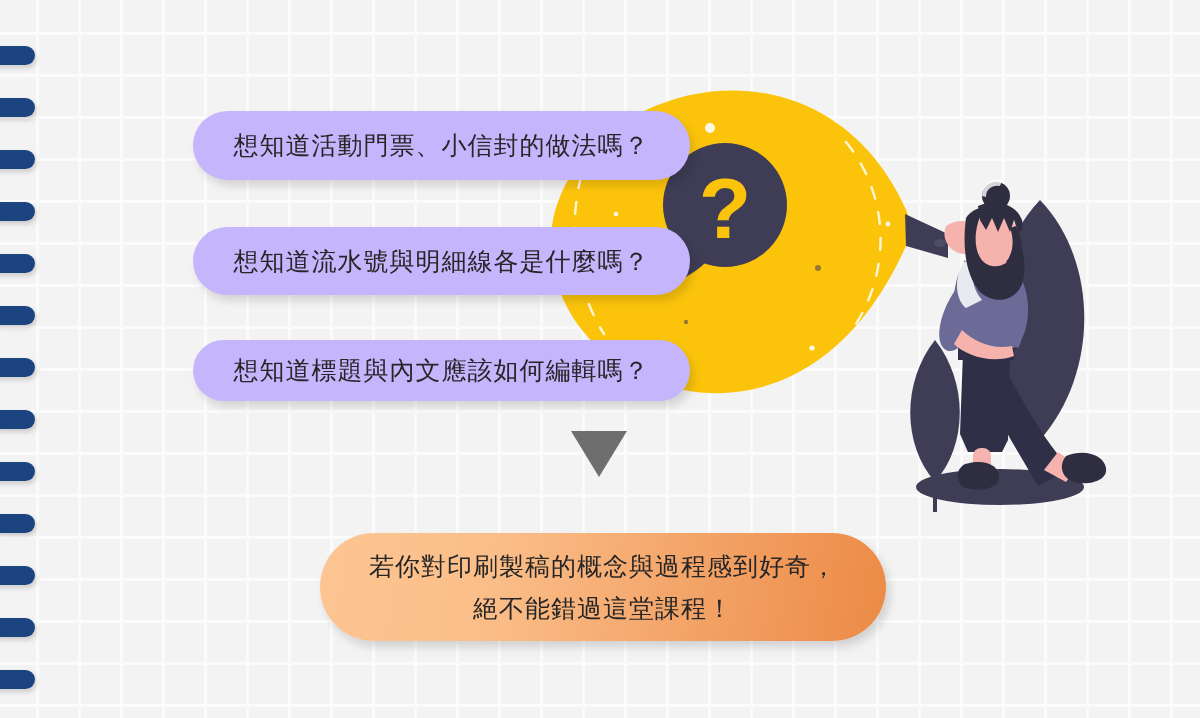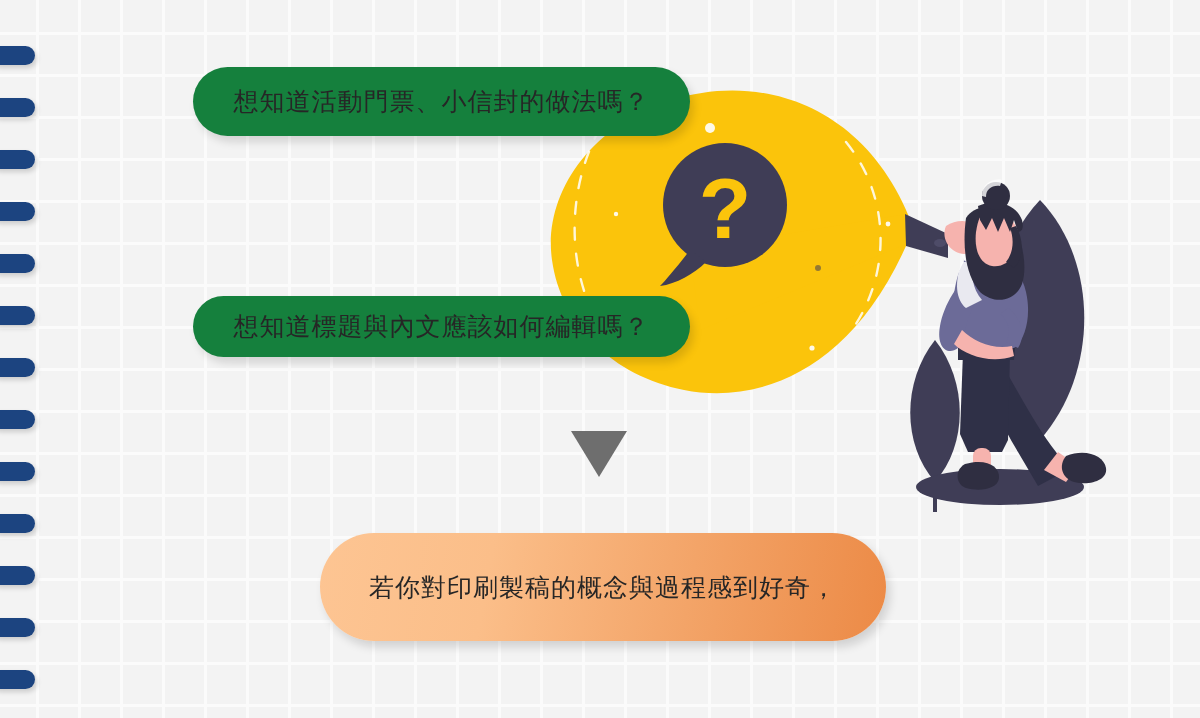--- a/index.html
+++ b/index.html
@@ -48,27 +48,28 @@
     width: 45px;
     height: 19px;
     background: #1c4480;
     border-radius: 10px;
     box-shadow: 2px 3px 5px rgba(0,0,0,0.16);
   }
 
   
   .q-bubble {
     position: absolute;
-    background: #15803d;
+    background: #c4b5fd;
     border-radius: 40px;
     box-shadow: 4px 6px 9px rgba(0,0,0,0.13);
     display: flex;
     align-items: center;
     justify-content: center;
     z-index: 25;
+    margin-top: 44px;
   }
   .q-bubble .q-text {
     color: #262626;
     font-size: 25px;
     letter-spacing: 1px;
     white-space: nowrap;
     font-weight: 400;
   }
 
   #q-bubble-1 { left: 193px; top: 67px;  width: 497px; height: 69px; }
@@ -239,24 +240,28 @@
     <div class="ring" style="top:514px"></div>
     <div class="ring" style="top:566px"></div>
     <div class="ring" style="top:618px"></div>
     <div class="ring" style="top:670px"></div>
   </div>
 
   <div class="q-bubble" id="q-bubble-1">
     <span class="q-text">想知道活動門票、小信封的做法嗎？</span>
   </div>
 
+  <div class="q-bubble" id="q-bubble-2">
+    <span class="q-text">想知道流水號與明細線各是什麼嗎？</span>
+  </div>
 
   <div class="q-bubble" id="q-bubble-3">
     <span class="q-text">想知道標題與內文應該如何編輯嗎？</span>
   </div>
 
   <div id="down-arrow"></div>
 
   <div id="conclusion-bubble">
     <span class="c-line">若你對印刷製稿的概念與過程感到好奇，</span>
+    <span class="c-line">絕不能錯過這堂課程！</span>
   </div>
 
 </div>
 
 </body></html>

